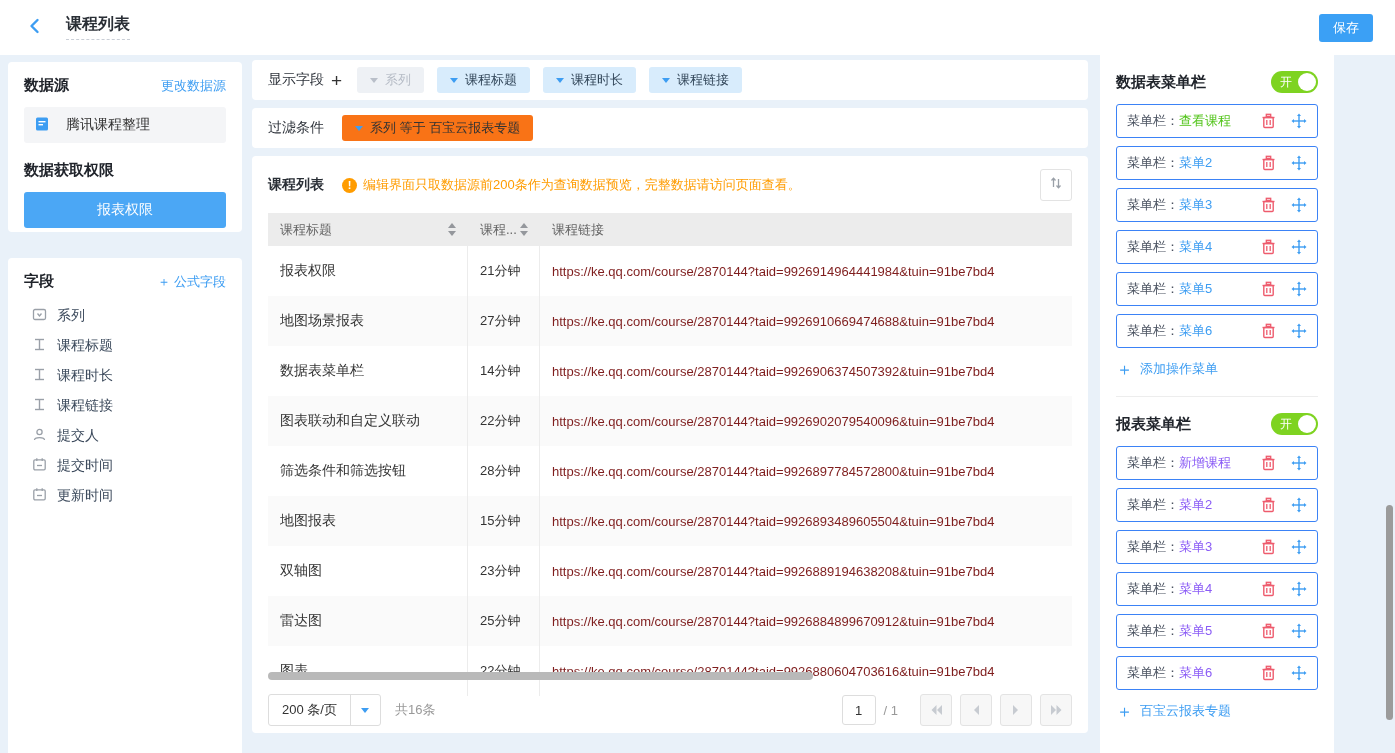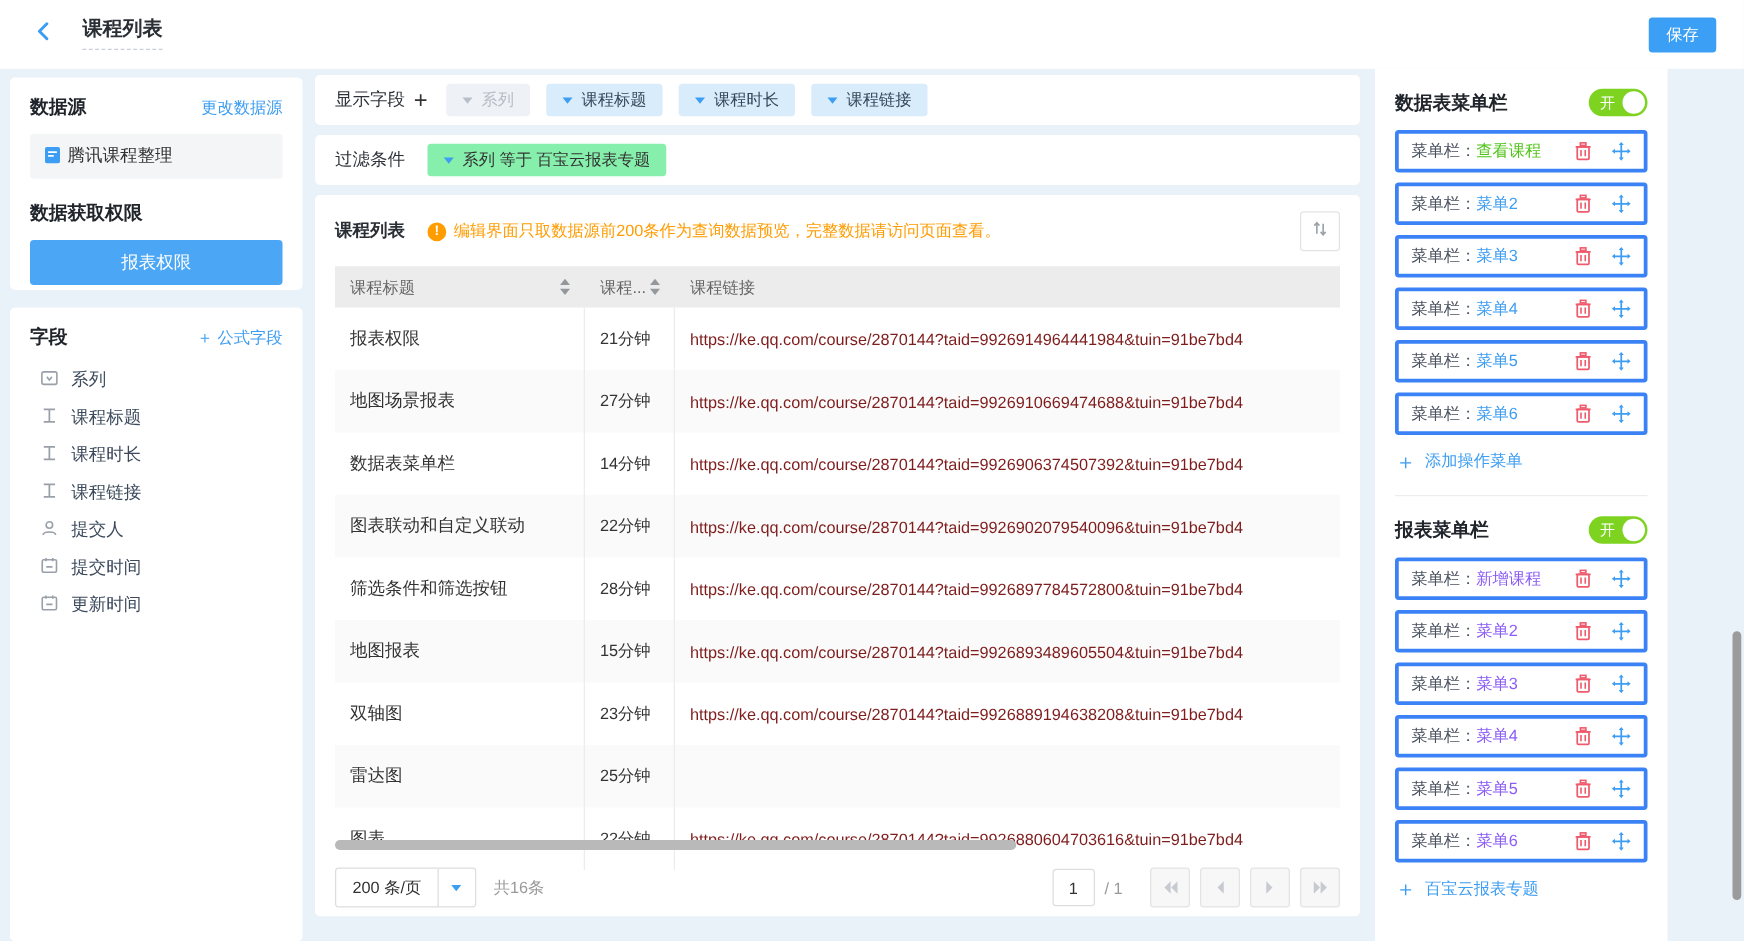--- a/index.html
+++ b/index.html
@@ -14,42 +14,42 @@
   .topbar { position:absolute; top:0; left:0; width:1395px; height:55px; background:#fff; display:flex; align-items:center; padding:0 16px; z-index:3; }
   .back-btn { margin-left:10px; display:flex; align-items:center; cursor:pointer; }
   .page-title { font-size:16px; font-weight:bold; color:#2a2f36; margin-left:22px; padding-bottom:5px; border-bottom:1px dashed #c9ced6; line-height:1.15; }
   .save-btn { margin-left:auto; margin-right:6px; width:54px; height:28px; background:#3ba0f5; color:#fff; border:none; border-radius:3px; font-size:13px; cursor:pointer; font-family:inherit; }
 
   
   .card { background:#fff; border-radius:4px; }
 
   
   .left-col { position:absolute; left:8px; top:62px; width:234px; }
-  .card-datasource { padding:14px 16px 4px; margin-bottom:14px; }
+  .card-datasource { padding:14px 16px 4px; margin-bottom:26px; }
   .card-head { display:flex; justify-content:space-between; align-items:center; }
   .sec-title { font-size:15px; font-weight:bold; color:#20242b; }
   .link { color:#3d9df2; font-size:13px; cursor:pointer; text-decoration:none; }
-  .ds-box { margin-top:12px; background:#f4f5f7; border-radius:3px; height:36px; display:flex; align-items:center; gap:4px; padding:0 10px; font-size:14px; color:#333; cursor:pointer; }
+  .ds-box { margin-top:12px; background:#f4f5f7; border-radius:3px; height:36px; display:flex; align-items:center; gap:16px; padding:0 10px; font-size:14px; color:#333; cursor:pointer; }
   .perm-title { margin-top:18px; }
   .perm-btn { margin-top:12px; width:100%; height:36px; background:#4ba7f5; color:#fff; border:none; border-radius:3px; font-size:14px; cursor:pointer; font-family:inherit; }
   .card-fields { padding:14px 16px; height:507px; }
   .fields-list { margin-top:10px; }
   .field-item { display:flex; align-items:center; gap:10px; height:30px; font-size:14px; color:#3c4a5c; padding-left:8px; cursor:grab; }
   .field-item svg { flex:0 0 auto; }
 
   
   .main-col { position:absolute; left:252px; top:60px; width:836px; }
   .row-card { display:flex; align-items:center; padding:0 16px; height:40px; margin-bottom:8px; }
   .row-label { font-size:14px; color:#2e333b; }
   .plus-btn { font-size:19px; color:#333; margin:0 2px 0 7px; cursor:pointer; line-height:1; }
   .tag { display:inline-flex; align-items:center; gap:7px; background:#d8ecfc; border-radius:3px; height:26px; padding:0 13px; font-size:13px; color:#33475a; margin-left:13px; cursor:pointer; }
   .caret-down { width:0; height:0; border-left:4px solid transparent; border-right:4px solid transparent; border-top:5px solid #3d9df2; }
   .tag.disabled { background:#eef1f5; color:#b6bcc6; }
   .tag.disabled .caret-down { border-top-color:#b9bfc9; }
-  .tag.filter { background:#86efac; color:#333; margin-left:18px; }
+  .tag.filter { background:#f97316; color:#333; margin-left:18px; }
 
   
   .table-card { position:relative; height:577px; padding:0; }
   .table-head { display:flex; align-items:center; padding:13px 16px 12px; }
   .table-title { font-size:14px; font-weight:bold; color:#2a2f36; margin-right:18px; }
   .warning { display:flex; align-items:center; gap:6px; color:#ff9c00; font-size:13px; }
   .warn-icon { width:15px; height:15px; border-radius:50%; background:#ff9c00; color:#fff; font-size:11px; font-weight:bold; display:flex; align-items:center; justify-content:center; flex:0 0 auto; }
   .sort-box { margin-left:auto; width:32px; height:32px; border:1px solid #e3e3e3; border-radius:3px; display:flex; align-items:center; justify-content:center; cursor:pointer; background:#fff; }
   .table { margin:0 16px; font-size:13px; }
   .trow { display:grid; grid-template-columns:200px 72px 1fr; }
@@ -73,21 +73,21 @@
   .pg-right { margin-left:auto; display:flex; align-items:center; gap:8px; }
   .page-input { width:34px; height:30px; border:1px solid #ddd; border-radius:3px; display:flex; align-items:center; justify-content:center; font-size:13px; color:#333; background:#fff; cursor:text; }
   .page-total { color:#999; font-size:13px; margin-right:14px; }
   .pg-btn { width:32px; height:32px; background:#f7f7f7; border:1px solid #e3e3e3; border-radius:3px; display:flex; align-items:center; justify-content:center; cursor:pointer; }
 
   
   .right-col { position:absolute; left:1100px; top:55px; width:234px; height:698px; background:#fff; padding:12px 16px; overflow:hidden; }
   .menu-sec-head { display:flex; justify-content:space-between; align-items:center; margin:4px 0 11px; }
   .toggle { width:47px; height:22px; background:#7ed321; border-radius:11px; position:relative; display:flex; align-items:center; color:#fff; font-size:12px; padding-left:9px; cursor:pointer; }
   .toggle .knob { position:absolute; right:2px; top:2px; width:18px; height:18px; background:#fff; border-radius:50%; }
-  .menu-item { border:3px solid #3b82f6; border-radius:3px; height:34px; display:flex; align-items:center; padding:0 10px; margin-bottom:8px; font-size:13px; color:#4a5260; background:#fff; }
+  .menu-item { border:1px solid #3b82f6; border-radius:3px; height:34px; display:flex; align-items:center; padding:0 10px; margin-bottom:8px; font-size:13px; color:#4a5260; background:#fff; }
   .menu-item .value.green { color:#52c41a; }
   .menu-item .value.blue  { color:#3d9df2; }
   .menu-item .value.gray  { color:#8b5cf6; }
   .mi-icons { margin-left:auto; display:flex; align-items:center; gap:15px; }
   .mi-icons span { display:flex; cursor:pointer; }
   .add-link { display:flex; align-items:center; gap:7px; color:#3d9df2; font-size:13px; margin:12px 0 4px; cursor:pointer; }
   .add-link .plus { font-size:17px; line-height:1; }
   .sec-divider { border:none; border-top:1px solid #ededed; margin:18px 0 16px; }
   .v-scrollbar { position:absolute; right:2px; top:505px; width:7px; height:215px; background:#9b9b9b; border-radius:4px; cursor:pointer; }
 </style>
@@ -295,20 +295,21 @@
         <div class="tcell cell-link">https://ke.qq.com/course/2870144?taid=9926893489605504&amp;tuin=91be7bd4</div>
       </div>
       <div class="trow tbody">
         <div class="tcell cell-title">双轴图</div>
         <div class="tcell cell-duration">23分钟</div>
         <div class="tcell cell-link">https://ke.qq.com/course/2870144?taid=9926889194638208&amp;tuin=91be7bd4</div>
       </div>
       <div class="trow tbody">
         <div class="tcell cell-title">雷达图</div>
         <div class="tcell cell-duration">25分钟</div>
+        <div class="tcell cell-link">https://ke.qq.com/course/2870144?taid=9926884899670912&amp;tuin=91be7bd4</div>
       </div>
       <div class="trow tbody">
         <div class="tcell cell-title">图表</div>
         <div class="tcell cell-duration">22分钟</div>
         <div class="tcell cell-link">https://ke.qq.com/course/2870144?taid=9926880604703616&amp;tuin=91be7bd4</div>
       </div>
     </div>
 
     <div class="h-scrollbar"></div>
 

